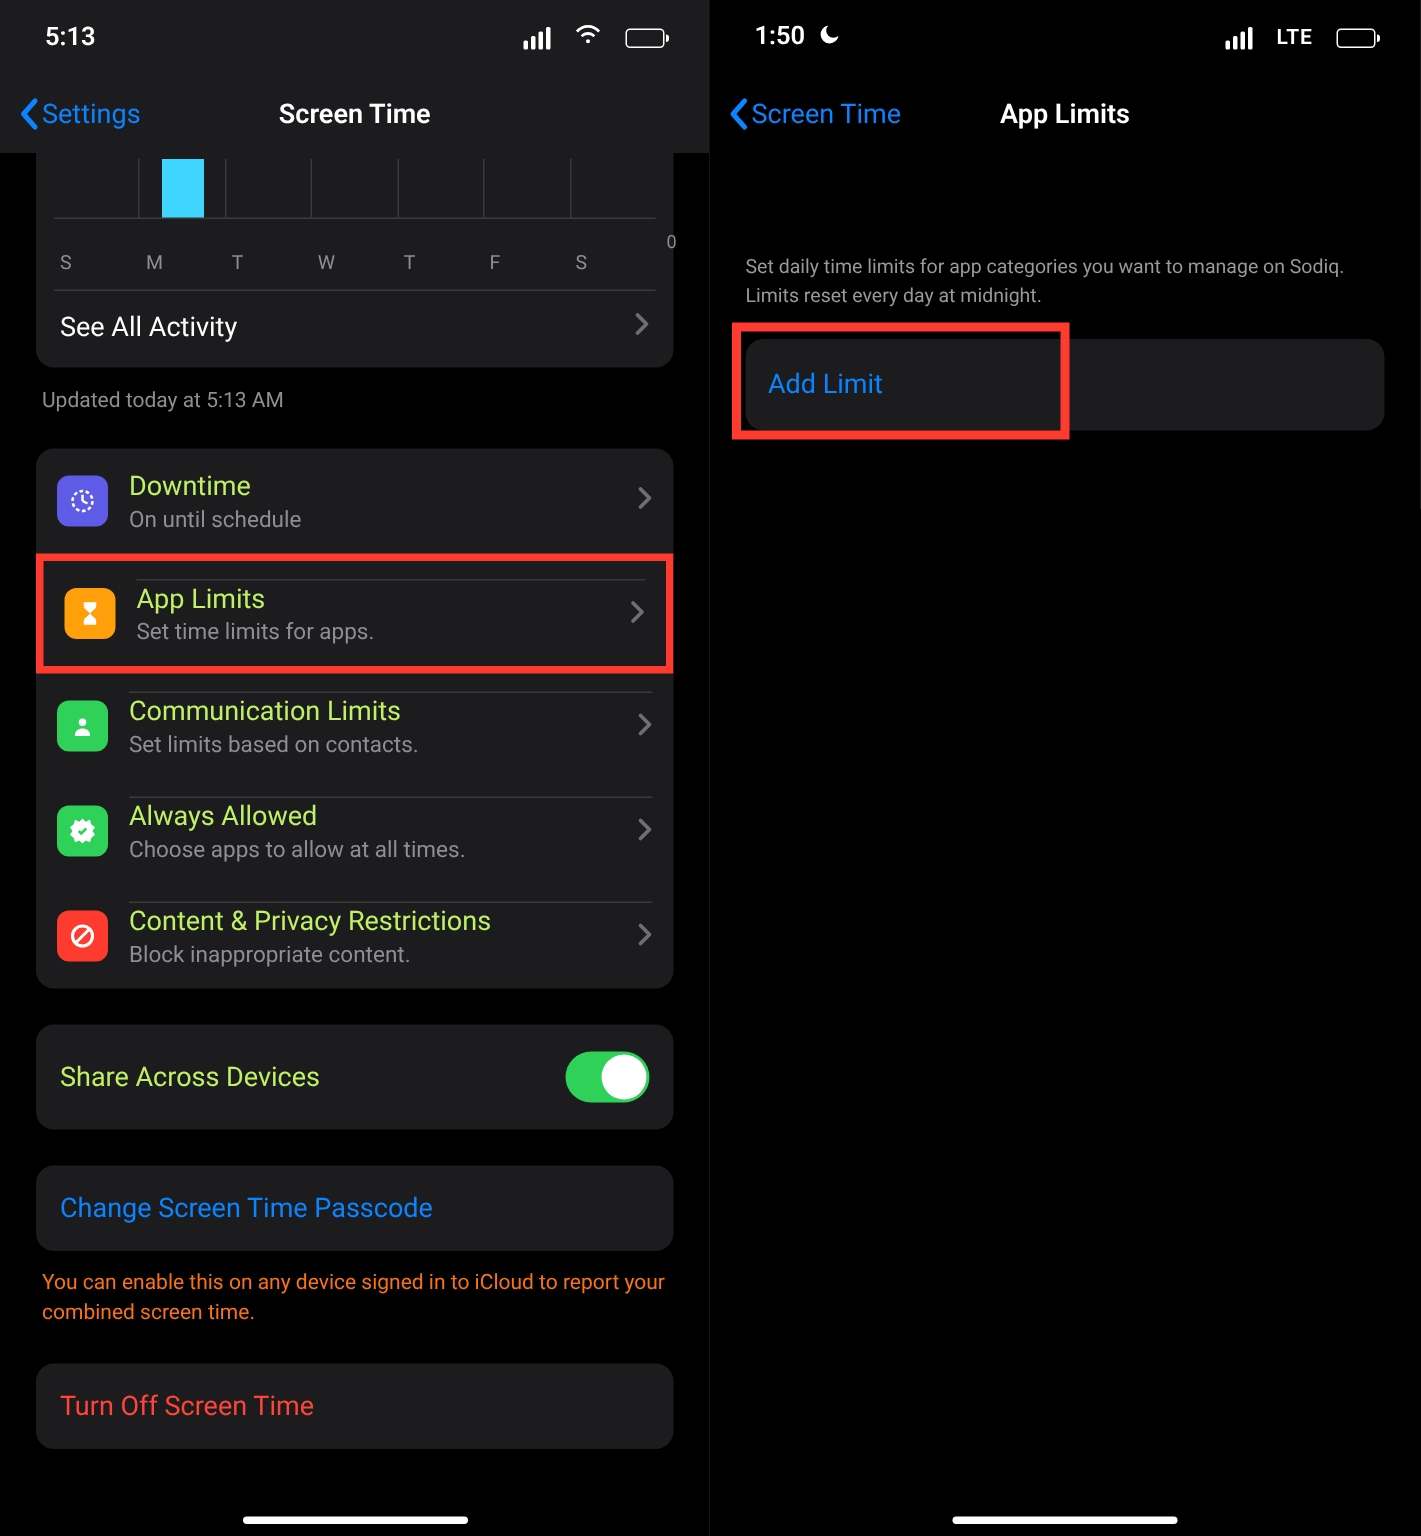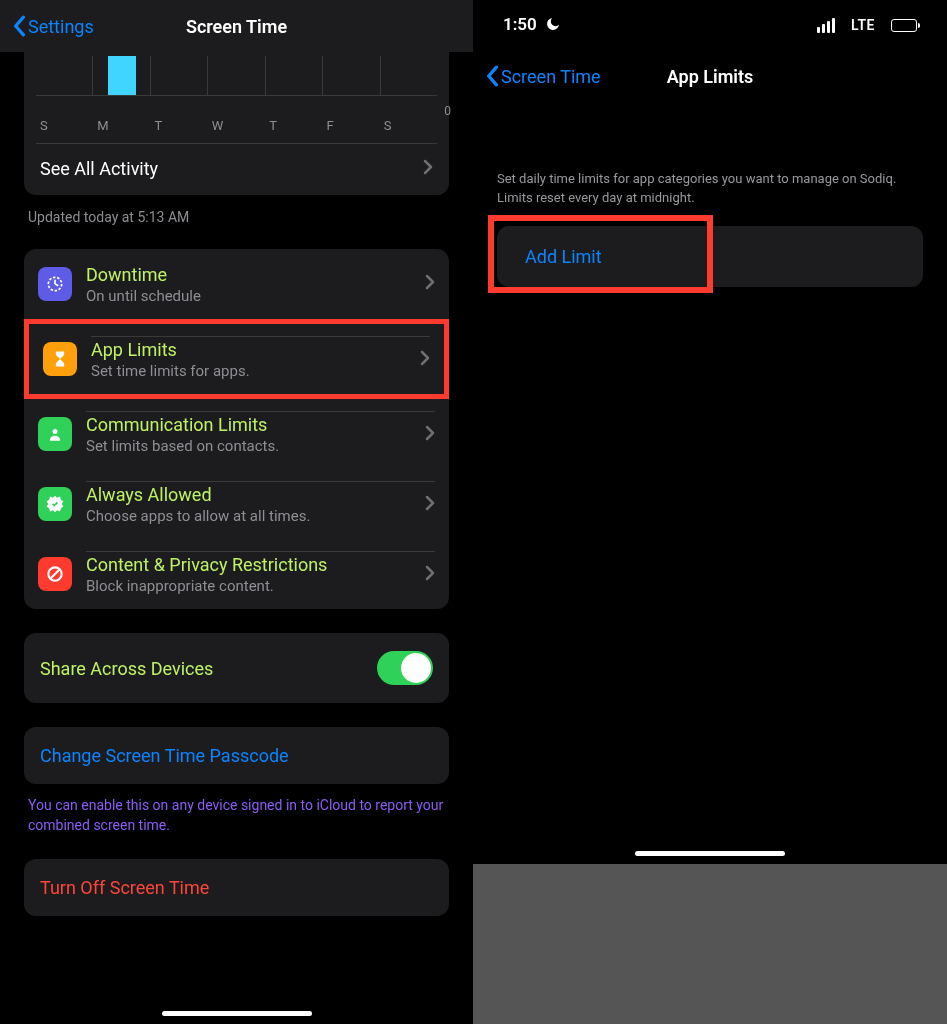--- a/index.html
+++ b/index.html
@@ -11,21 +11,21 @@
     display: flex;
   }
   .phone {
     background: #000;
     position: relative;
     overflow: hidden;
     display: flex;
     flex-direction: column;
   }
   .phone-left { width: 473px; height: 1024px; }
-  .phone-right { width: 474px; height: 864px; }
+  .phone-right { width: 474px; height: 1024px; }
 
   
   .status-bar {
     height: 50px;
     display: flex;
     align-items: center;
     justify-content: space-between;
     padding: 0 30px;
     color: #fff;
     font-size: 17px;
@@ -135,46 +135,63 @@
   .red-text { color:#ff453a; }
 
   .toggle {
     width:56px; height:34px; background:#30d158; border-radius:17px;
     position:relative; flex:0 0 56px;
   }
   .toggle::after {
     content:""; position:absolute; right:2px; top:2px; width:30px; height:30px;
     background:#fff; border-radius:50%;
   }
-  .footer-note { color:#8b5cf6; font-size:14px; margin:12px 28px 0 28px; line-height:1.4;}
+  .footer-note { color:#f97316; font-size:14px; margin:12px 28px 0 28px; line-height:1.4;}
 
   
   .desc {
     color:#98989d; font-size:13px; line-height:1.45;
     margin:68px 24px 18px 24px;
   }
   .add-row {
     background:#1c1c1e; border-radius:12px; margin:0 24px;
-    padding:20px 28px; color:#0a84ff; font-size:18px; cursor:pointer;
+    padding:20px 15px; color:#0a84ff; font-size:18px; cursor:pointer;
   }
   .add-highlight {
     position:absolute; border:6px solid #ff3b30;
     left:15px; top:215px; width:225px; height:78px; pointer-events:none;
   }
 
   .home-ind {
     position:absolute; bottom:8px; left:50%; transform:translateX(-50%);
     width:150px; height:5px; background:#fff; border-radius:3px;
   }
 </style>
 </head>
 <body>
 
 <div class="phone phone-left">
 
+  <div class="status-bar">
+    <span>5:13</span>
+    <div class="status-right">
+      <span class="sig-bars">
+          <span></span>
+          <span></span>
+          <span></span>
+          <span></span>
+        </span>
+      <span class="wifi-icon">
+        <svg viewBox="0 0 20 14" fill="#fff">
+            <path d="M10 13.5c.8 0 1.5-.7 1.5-1.5S10.8 10.5 10 10.5 8.5 11.2 8.5 12s.7 1.5 1.5 1.5zM6 9c1-1 2.4-1.6 4-1.6s3 .6 4 1.6l1.4-1.4C13.9 5.9 12 5.1 10 5.1S6.1 5.9 4.6 7.6L6 9zM2.5 5.5C4.5 3.3 7.1 2 10 2s5.5 1.3 7.5 3.5L19 4C16.6 1.5 13.4 0 10 0S3.4 1.5 1 4l1.5 1.5z"></path>
+          </svg>
+      </span>
+      <span class="battery"><span class="battery-fill"></span></span>
+    </div>
+  </div>
 
   <div class="nav-bar">
     <div class="nav-back">
       <svg viewBox="0 0 12 20" fill="none" stroke="#0a84ff" stroke-width="3" stroke-linecap="round" stroke-linejoin="round">
           <polyline points="10,2 3,10 10,18"></polyline>
         </svg>
       <span>Settings</span>
     </div>
     <div class="nav-title">Screen Time</div>
   </div>

